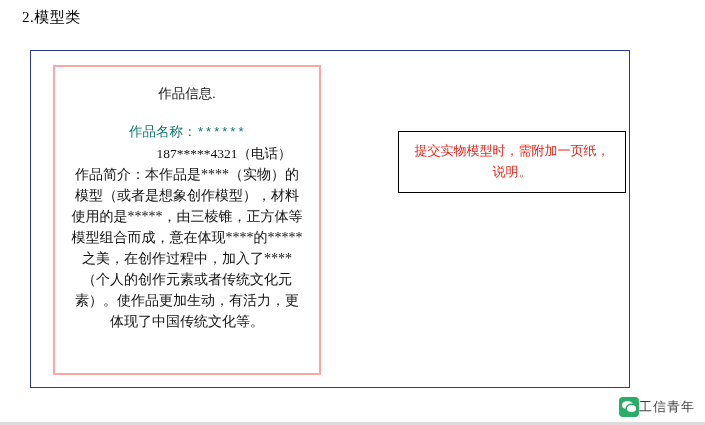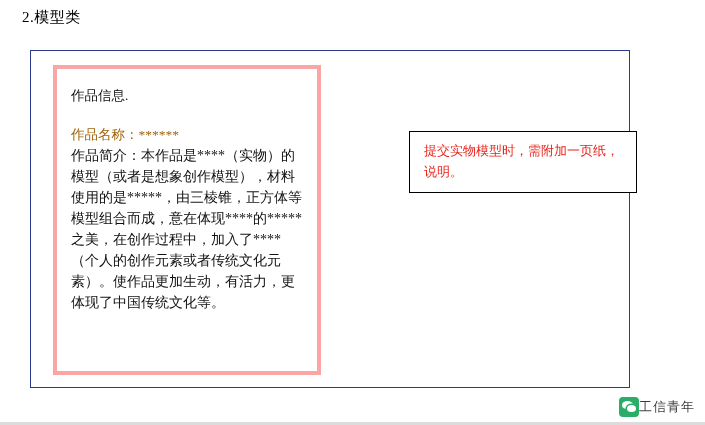--- a/index.html
+++ b/index.html
@@ -11,20 +11,21 @@
     height: 425px;
     background: #ffffff;
     font-family: "Liberation Sans", sans-serif;
     position: relative;
     overflow: hidden;
   }
   .page {
     position: relative;
     width: 705px;
     height: 425px;
+    text-align: center;
   }
   .section-title {
     position: absolute;
     left: 22px;
     top: 8px;
     font-size: 15px;
     color: #000000;
     font-family: "Liberation Serif", serif;
     letter-spacing: 0.5px;
   }
@@ -37,56 +38,56 @@
     border: 1px solid #2b3a8c;
     box-sizing: border-box;
     background: #ffffff;
   }
   .inner-box {
     position: absolute;
     left: 22px;
     top: 14px;
     width: 268px;
     height: 310px;
-    border: 4px solid #fca5a5;
+    border: 2px solid #fca5a5;
     box-sizing: border-box;
     background: #ffffff;
     padding: 16px 14px 10px 14px;
   }
   .doc-text {
     font-family: "Liberation Serif", serif;
     font-size: 14px;
     line-height: 21px;
     color: #111111;
     white-space: pre-wrap;
     word-break: break-all;
   }
   .doc-title-line {
     font-family: "Liberation Serif", serif;
     font-size: 13.5px;
     line-height: 21px;
     color: #111111;
     margin-bottom: 18px;
   }
   .field-line {
-    font-family: Liberation Serif, serif;
+    font-family: Liberation Mono, monospace;
     font-size: 13.5px;
     line-height: 21px;
-    color: #a16207;
+    color: #0f766e;
   }
   .field-indent {
     font-family: "Liberation Serif", serif;
     font-size: 13.5px;
     line-height: 21px;
     color: #111111;
     padding-left: 74px;
   }
   .note-box {
     position: absolute;
-    left: 409px;
+    left: 398px;
     top: 131px;
     width: 228px;
     height: 62px;
     border: 1px solid #000000;
     box-sizing: border-box;
     background: #ffffff;
     padding: 8px 14px;
   }
   .note-text {
     font-family: "Liberation Serif", serif;
@@ -156,20 +157,21 @@
   <div class="section-title">2.模型类</div>
 
   <div class="outer-box">
 
     <div class="inner-box">
       <div class="doc-title-line">作品信息.</div>
 
       <div class="field-line"><span>作品名称：</span><span>******</span></div>
 
 
+      <div class="field-indent">187*****4321（电话）</div>
 
       <div class="doc-text"><span>作品简介：</span><span>本作品是****（实物）的模型（或者是想象创作模型），材料使用的是*****，由三棱锥，正方体等模型组合而成，意在体现****的*****之美，在创作过程中，加入了****（个人的创作元素或者传统文化元素）。使作品更加生动，有活力，更体现了中国传统文化等。</span></div>
     </div>
 
   </div>
 
   <div class="note-box">
     <div class="note-text">提交实物模型时，需附加一页纸，说明。</div>
   </div>
 

